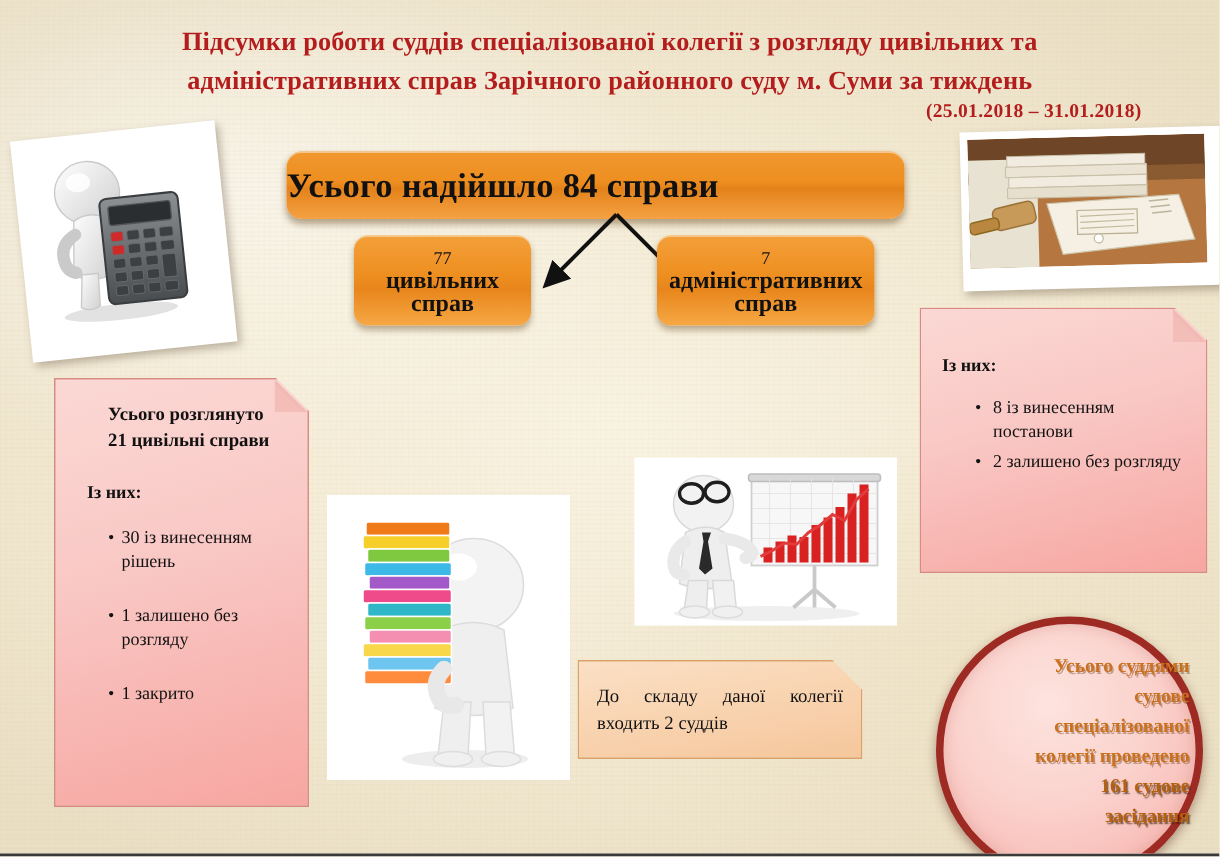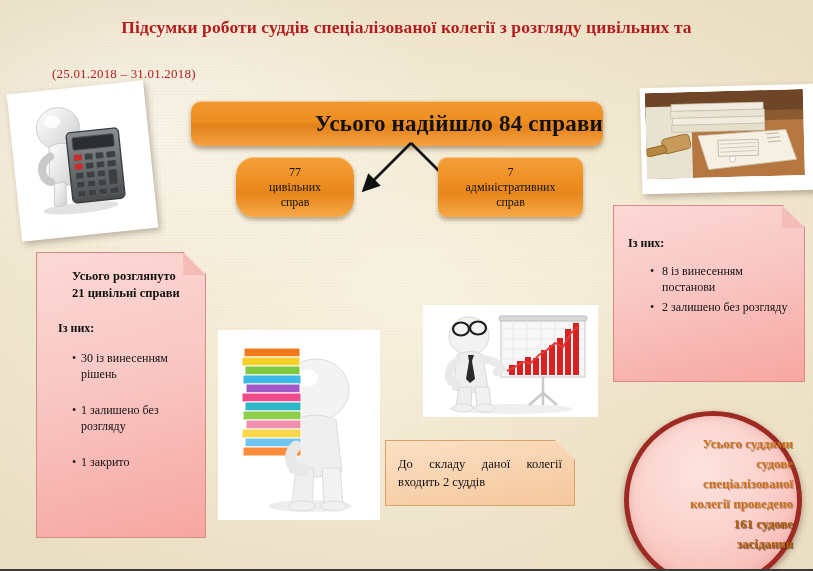--- a/index.html
+++ b/index.html
@@ -25,53 +25,53 @@
     opacity:.8;
   }
 
   
   .title{
     position:absolute;left:40px;top:14px;width:733px;
     text-align:center;color:#b41d1d;font-weight:bold;
     font-size:17.5px;line-height:26px;letter-spacing:.1px;
   }
   .subtitle{
-    position:absolute;left:52px;top:66px;width:733px;text-align:left;
-    color:#b41d1d;font-weight:normal;font-size:13px;letter-spacing:.2px;
+    position:absolute;left:28px;top:66px;width:733px;text-align:right;
+    color:#b41d1d;font-weight:bold;font-size:13px;letter-spacing:.2px;
   }
 
   
   .photo{position:absolute;background:#fff;box-shadow:2px 3px 6px rgba(80,60,40,.35);overflow:hidden;}
   .ph-calc{left:14px;top:87px;width:125px;height:136px;transform:rotate(-6deg);padding:6px;}
   .ph-files{left:641px;top:86px;width:168px;height:96px;transform:rotate(-1.5deg);padding:5px;}
   .ph-books{left:218px;top:330px;width:162px;height:190px;padding:0;box-shadow:none;}
   .ph-chart{left:423px;top:305px;width:175px;height:112px;padding:0;box-shadow:none;}
   .photo .inner{position:relative;width:100%;height:100%;overflow:hidden;}
 
   
   .banner{
     position:absolute;left:191px;top:101px;width:412px;height:45px;
     border-radius:10px;
     background:linear-gradient(180deg,#f0982f 0%,#ee8e20 45%,#e4821a 55%,#f5a243 100%);
     box-shadow:0 3px 5px rgba(90,60,20,.45), inset 0 1px 0 rgba(255,255,255,.45);
-    display:flex;align-items:center;justify-content:flex-end;
+    display:flex;align-items:center;justify-content:flex-start;
   }
   .banner span{font-size:23px;font-weight:bold;color:#111;letter-spacing:.2px;}
 
   .subbox{
     position:absolute;width:118px;height:60px;border-radius:9px;
     background:linear-gradient(180deg,#f3a03a 0%,#ef9022 40%,#e8861b 60%,#f6a845 100%);
     box-shadow:0 3px 4px rgba(90,60,20,.4), inset 0 1px 0 rgba(255,255,255,.4);
     display:flex;flex-direction:column;align-items:center;justify-content:center;
     text-align:center;line-height:15px;color:#111;
   }
-  .subbox.left{left:236px;top:157px;border-radius:18px;}
+  .subbox.left{left:236px;top:157px;}
   .subbox.right{left:438px;top:157px;width:145px;}
   .subbox .num{font-size:12px;}
-  .subbox .lbl{font-size:12px;font-weight:normal;}
+  .subbox .lbl{font-size:16px;font-weight:bold;}
 
   .arrows{position:absolute;left:352px;top:141px;width:118px;height:58px;}
 
   
   .note{
     position:absolute;
     background:linear-gradient(165deg,#fbd8d4 0%,#f9c9c6 40%,#f7a6a1 100%);
     box-shadow:2px 3px 5px rgba(110,70,60,.30);
     border:1px solid #d98a84;
     color:#111;
@@ -135,20 +135,21 @@
   }
   .circle .ct .hl{color:#b5610f;text-shadow:1px 1px 1px rgba(60,30,5,.7);}
 </style>
 </head>
 <body>
 
 <div id="canvas">
 
   <div class="title">
     <div>Підсумки роботи суддів спеціалізованої колегії з розгляду цивільних та</div>
+    <div>адміністративних справ Зарічного районного суду м. Суми за тиждень</div>
   </div>
   <div class="subtitle">(25.01.2018 – 31.01.2018)</div>
 
   <div class="photo ph-calc">
     <div class="inner">
       <svg viewBox="0 0 125 136" width="113" height="124">
         <defs>
           <linearGradient id="gBody" x1="0" y1="0" x2="1" y2="1">
             <stop offset="0" stop-color="#ffffff"></stop>
               <stop offset="1" stop-color="#cfcfcf"></stop>

